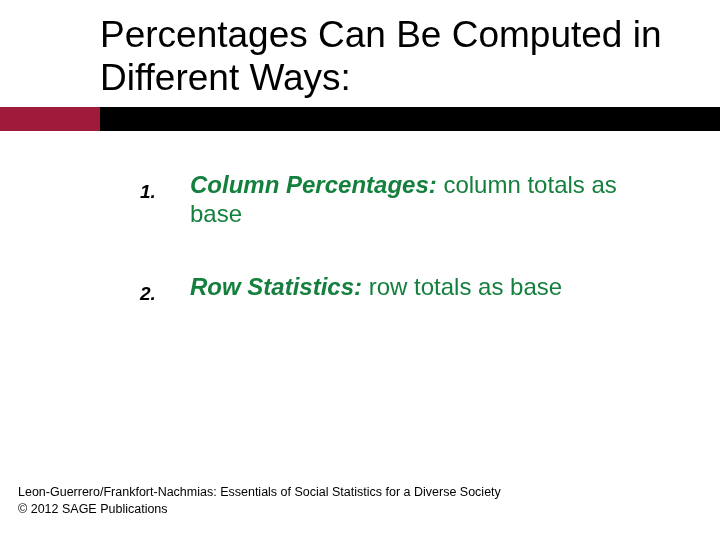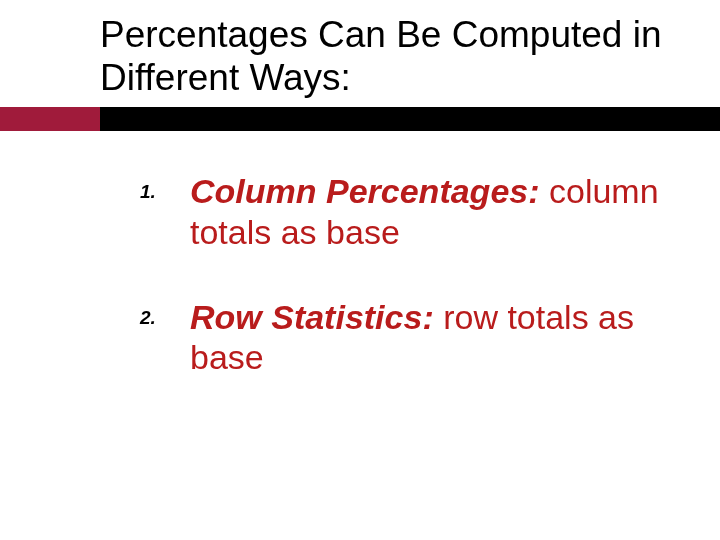--- a/index.html
+++ b/index.html
@@ -6,21 +6,21 @@
   html, body { width: 720px; height: 540px; font-family: Arial, Helvetica, sans-serif; background: #fff; }
   .slide { width: 720px; height: 540px; position: relative; background: #fff; }
   .title-region { padding: 14px 18px 0 100px; }
   .title { font-size: 37px; color: #000; line-height: 1.15; font-weight: 400; }
   .rule-row { margin-top: 8px; height: 24px; width: 100%; display: flex; }
   .rule-red { width: 100px; height: 24px; background: #a01b3b; }
   .rule-black { flex: 1; height: 24px; background: #000; }
   .body { padding: 40px 60px 0 140px; }
   .item { display: flex; align-items: flex-start; margin-bottom: 44px; }
   .num { width: 50px; font-size: 19px; font-style: italic; font-weight: bold; color: #000; padding-top: 10px; }
-  .txt { flex: 1; font-size: 34px; color: #b91c1c; line-height: 1.2; }
+  .txt { flex: 1; font-size: 24px; color: #15803d; line-height: 1.2; }
   .txt .lead { font-weight: bold; font-style: italic; }
   .footer { position: absolute; left: 18px; bottom: 22px; font-size: 12.5px; color: #000; line-height: 1.35; }
 </style>
 </head>
 <body>
 
 <div class="slide">
 
   <div class="title-region">
     <div class="title">Percentages Can Be Computed in Different Ways:</div>
@@ -42,14 +42,18 @@
 
     <div class="item">
       <div class="num">2.</div>
       <div class="txt">
         <span class="lead">Row Statistics: </span><span>row totals as base</span>
       </div>
     </div>
 
   </div>
 
+  <div class="footer">
+    <div>Leon-Guerrero/Frankfort-Nachmias: Essentials of Social Statistics for a Diverse Society</div>
+    <div>© 2012 SAGE Publications</div>
+  </div>
 
 </div>
 
 </body></html>

